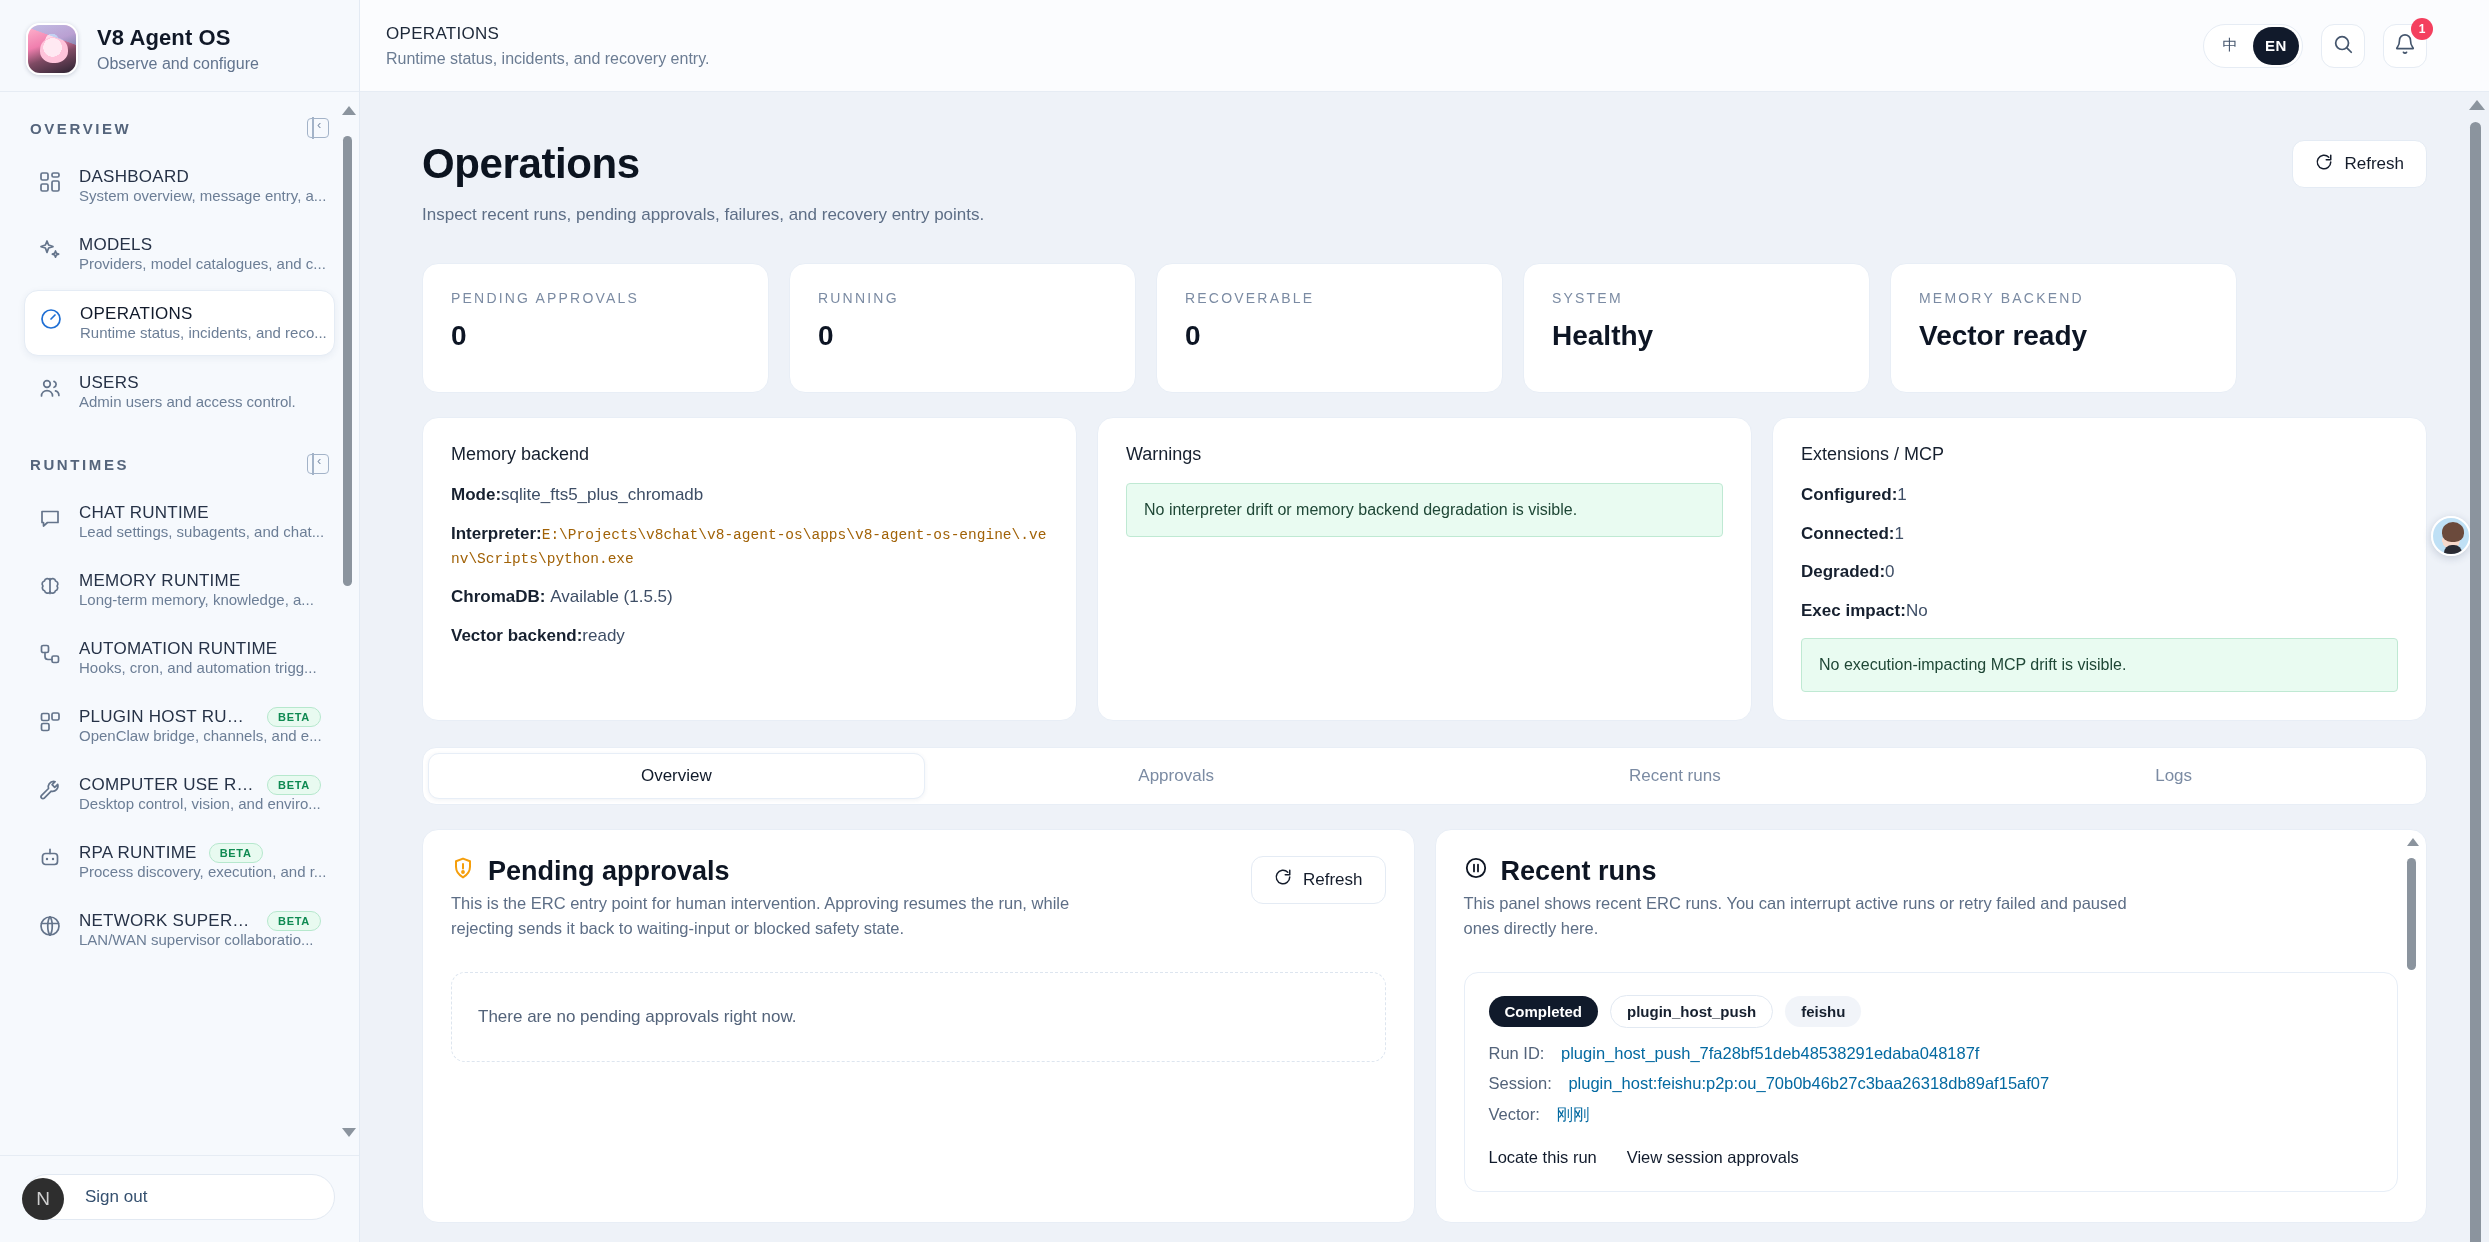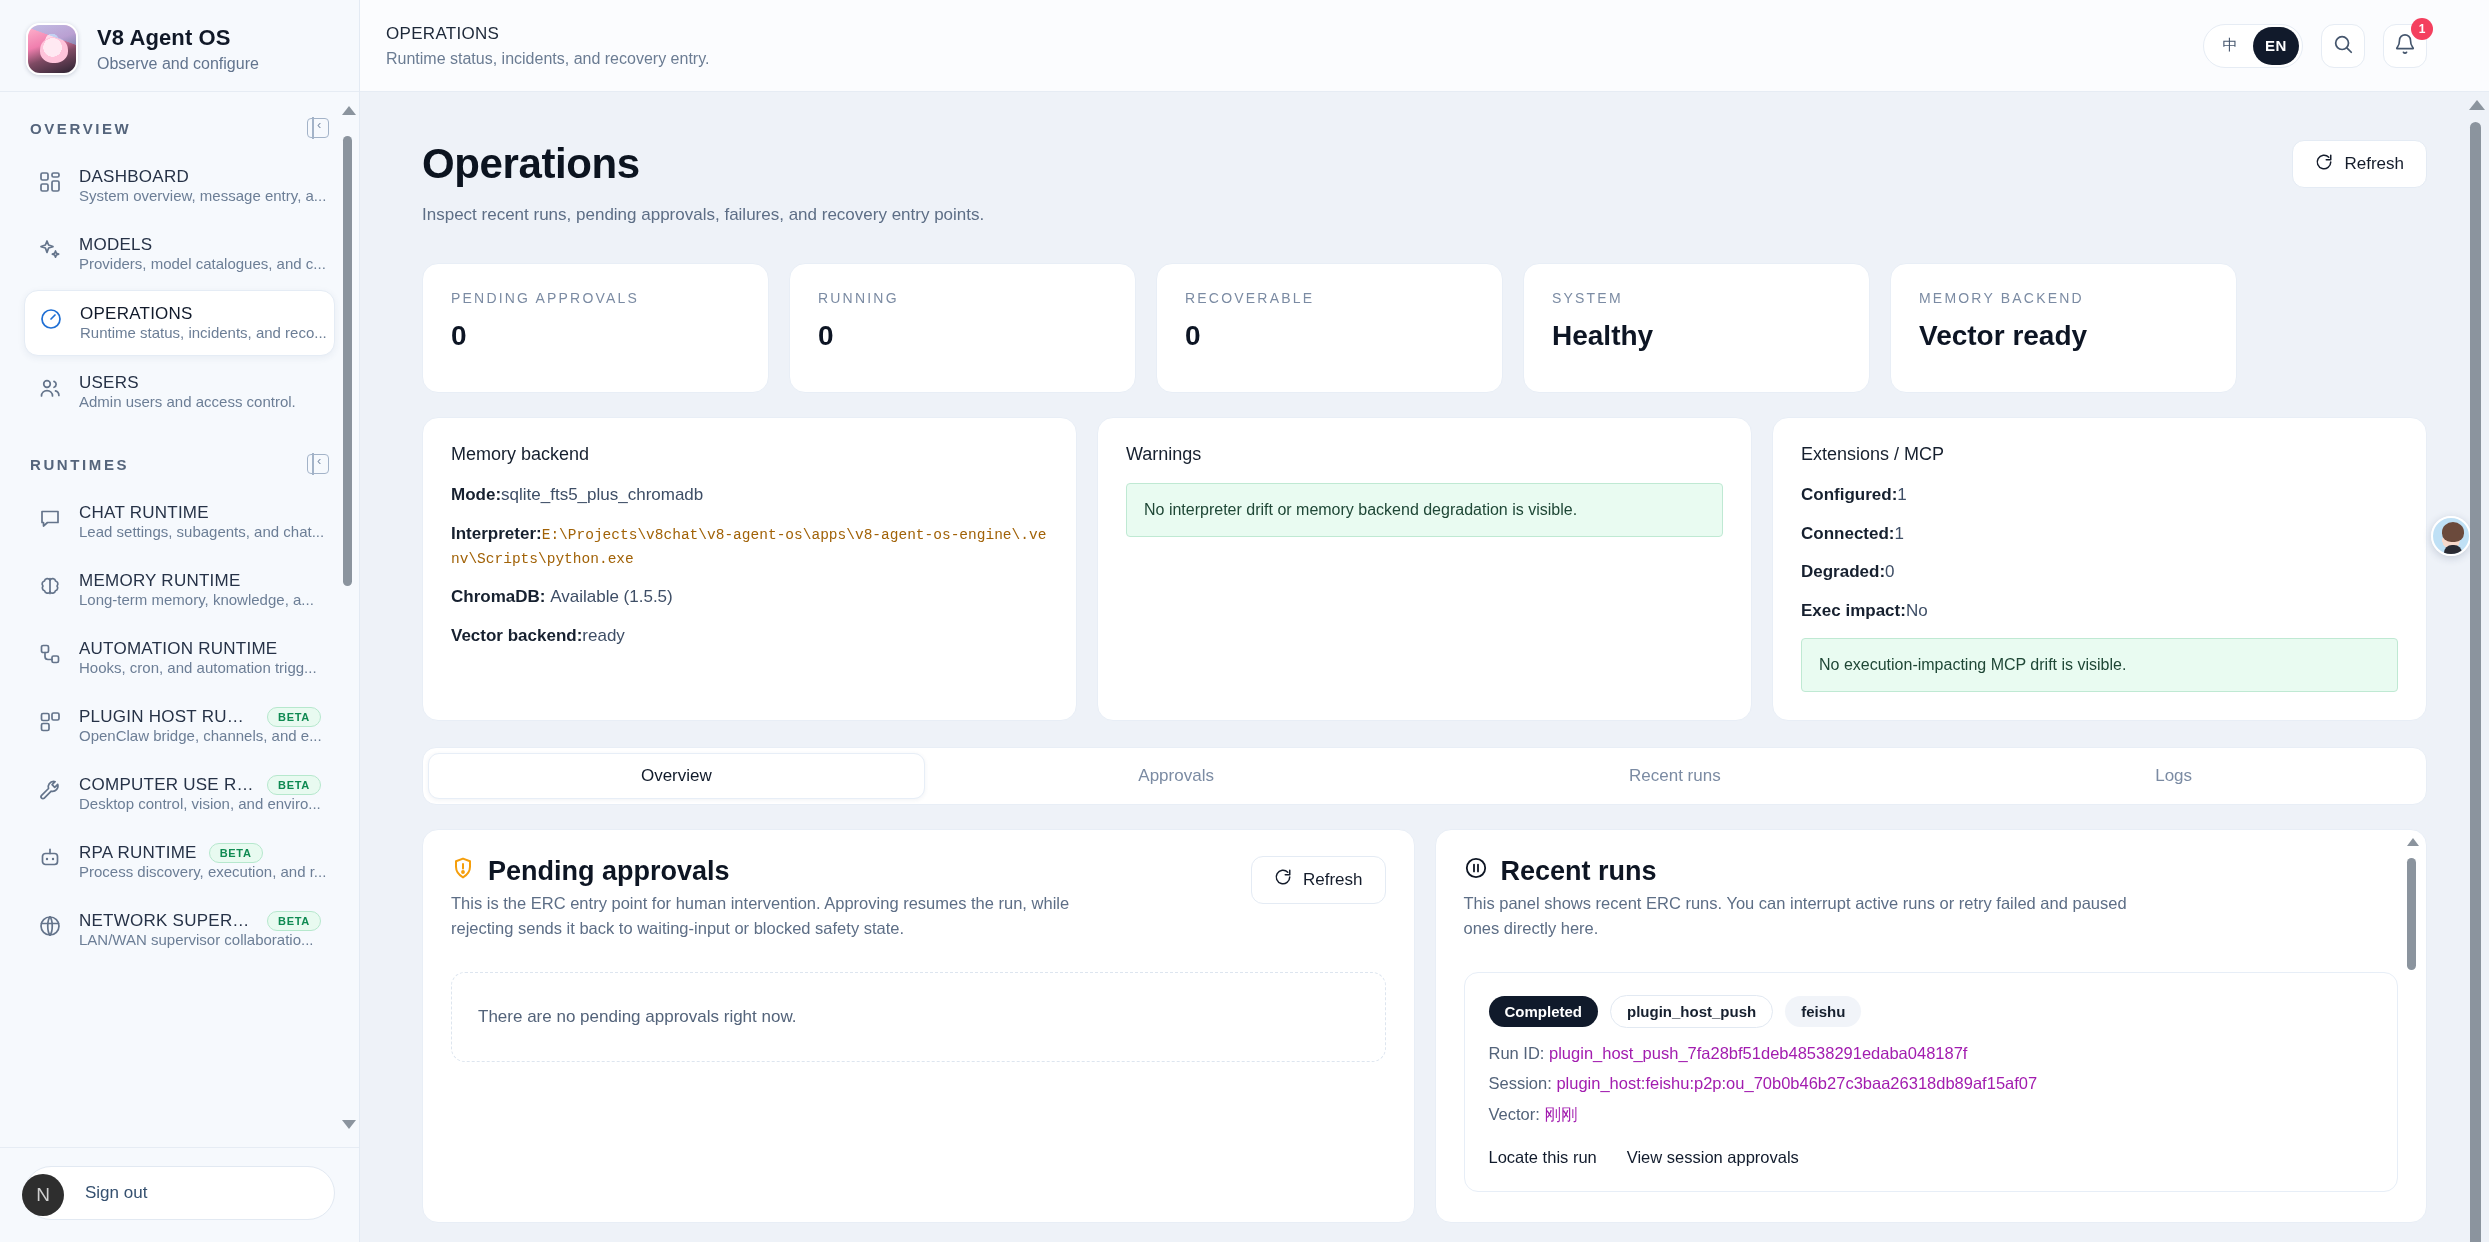--- a/index.html
+++ b/index.html
@@ -109,21 +109,21 @@
   .nav-arrow-dn { bottom: -6px; border-top: 9px solid #8b949e; }
   .nav-thumb {
     position: absolute; left: 1px; top: 24px; width: 9px; height: 450px;
     background: #8b949e; border-radius: 6px;
   }
 
   .signout-wrap {
     border-top: 1px solid #e6ecf4; padding: 18px 24px 22px 24px; position: relative;
   }
   .signout {
-    display: flex; align-items: center; height: 54px;
+    display: flex; align-items: center; height: 46px;
     border: 1px solid #e2e9f2; border-radius: 999px; background: #fff;
     padding-left: 60px; font-size: 17px; color: #35506f; cursor: pointer;
   }
   .avatar-n {
     position: absolute; left: 22px; top: 50%; transform: translateY(-50%);
     width: 42px; height: 42px; border-radius: 50%; background: #2e2e2e;
     color: #cfcfcf; font-size: 19px; display: flex; align-items: center; justify-content: center;
   }
 
   
@@ -219,21 +219,21 @@
   .run-box {
     margin-top: 30px; border: 1px solid #e7eef7; border-radius: 14px;
     padding: 22px 24px 24px 24px; position: relative;
   }
   .chips { display: flex; gap: 12px; align-items: center; margin-bottom: 16px; }
   .chip { font-size: 15px; border-radius: 999px; padding: 7px 16px; font-weight: 700; }
   .chip.dark { background: #101a2b; color: #fff; }
   .chip.outline { background: #fff; border: 1px solid #e2e9f2; color: #16202f; }
   .chip.soft { background: #f1f4f9; color: #16202f; }
   .run-line { font-size: 16.5px; color: #53637a; margin-bottom: 11px; }
-  .run-line span { color: #a21caf; }
+  .run-line span { color: #0369a1; margin-left: 12px; }
   .run-actions { display: flex; gap: 30px; margin-top: 22px; }
   .run-link { font-size: 16.5px; color: #111b2c; cursor: pointer; }
   .mini-track { position: absolute; right: 10px; top: 16px; bottom: 18px; width: 9px; }
   .mini-arrow { position: absolute; left: 0; top: -8px; width: 0; height: 0;
     border-left: 6px solid transparent; border-right: 6px solid transparent; border-bottom: 8px solid #8b949e; }
   .mini-thumb { position: absolute; left: 0; top: 12px; width: 9px; height: 112px; background: #8b949e; border-radius: 6px; }
 
   .float-avatar {
     position: absolute; right: 18px; top: 424px; width: 40px; height: 40px;
     border-radius: 50%; border: 2px solid #fff; box-shadow: 0 2px 8px rgba(30,50,90,.2);

